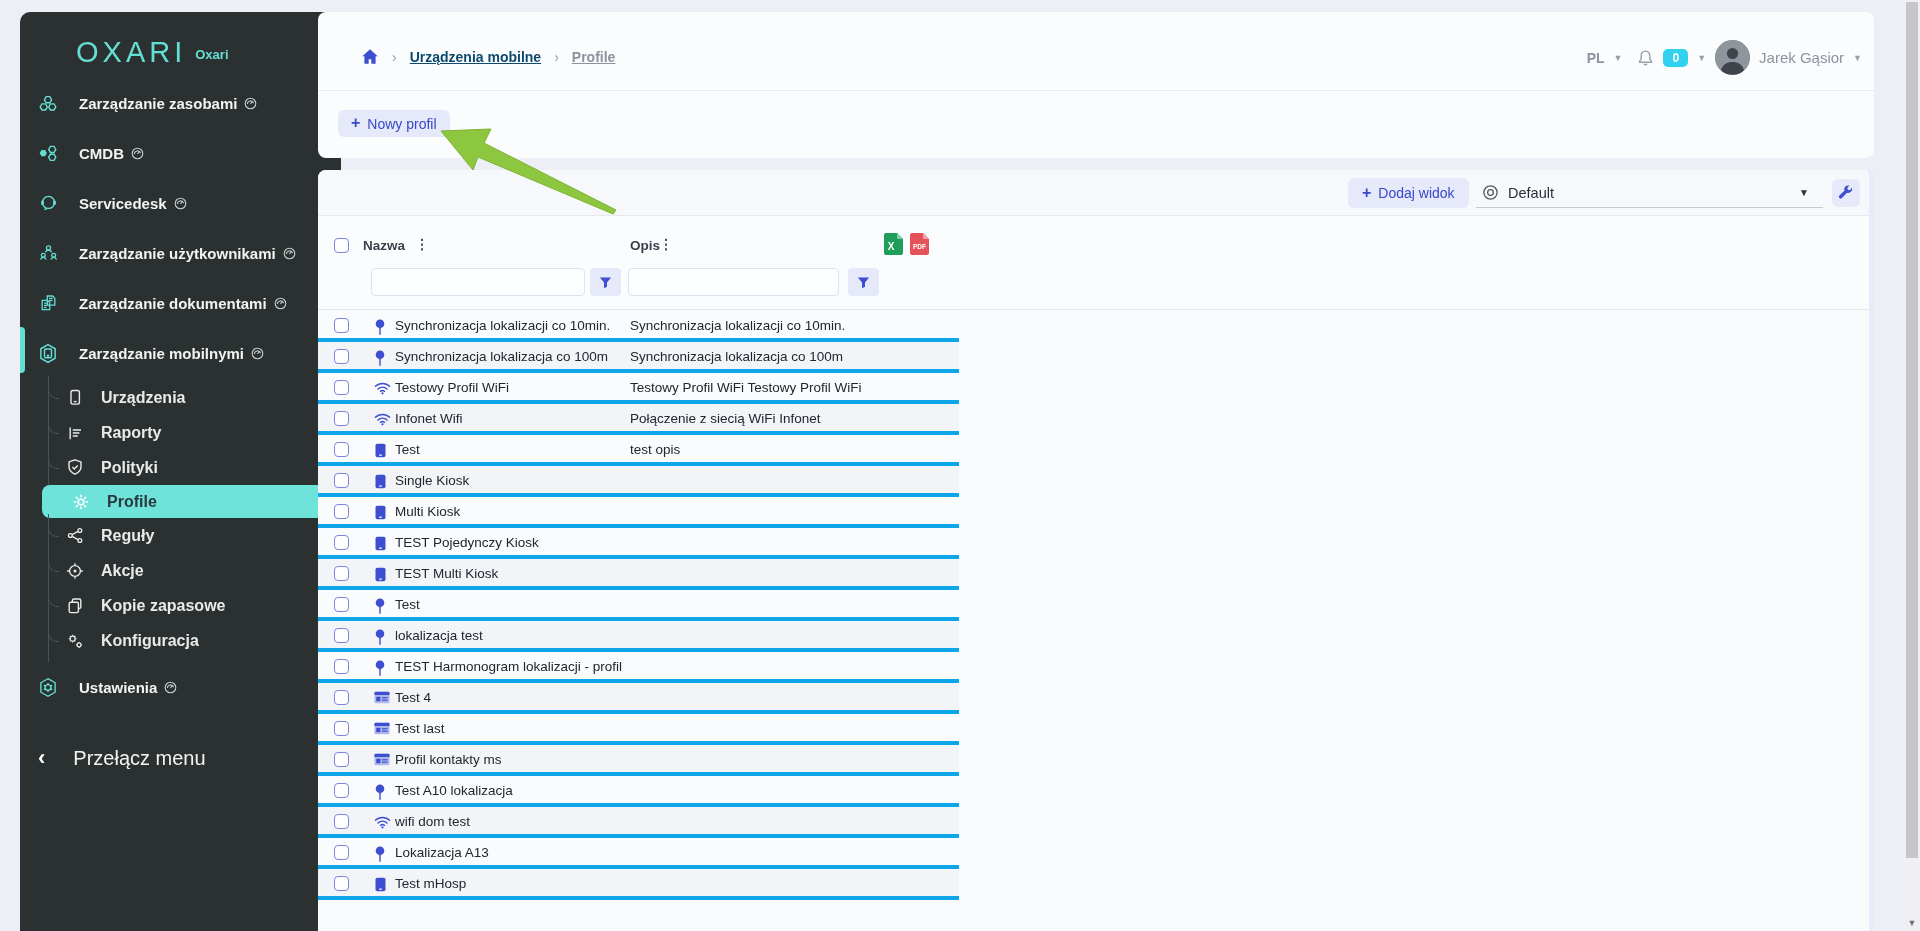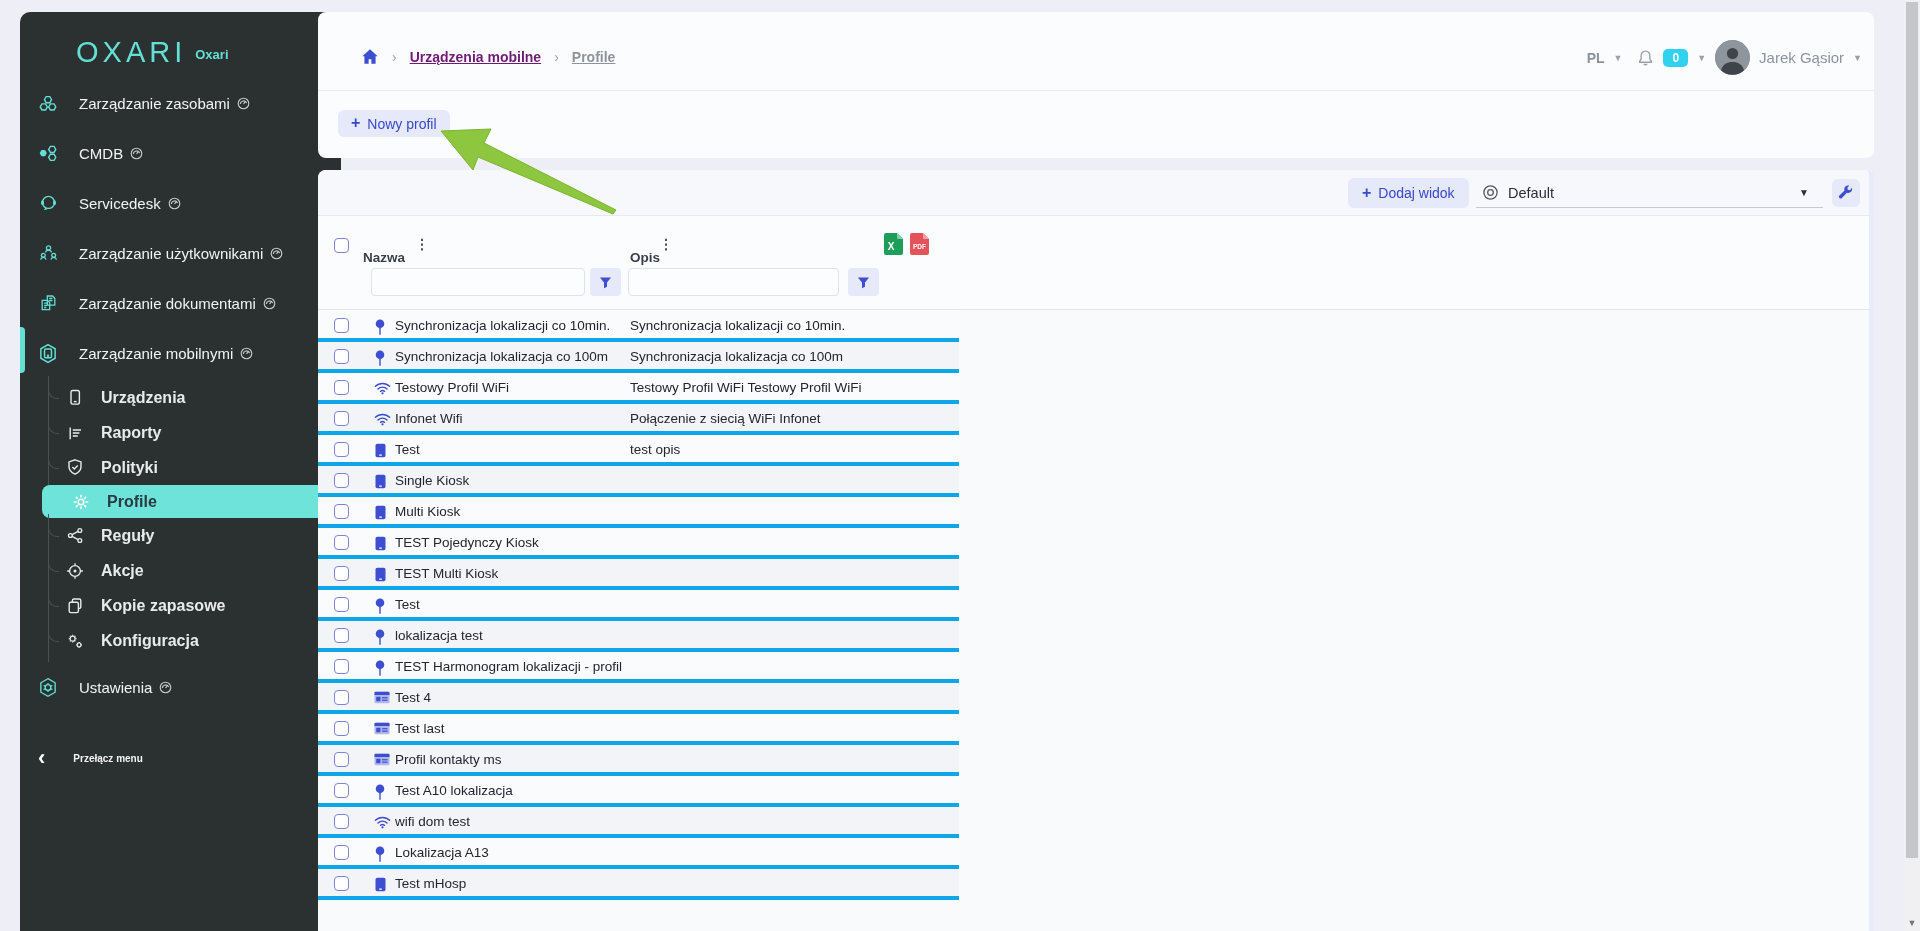--- a/index.html
+++ b/index.html
@@ -7,43 +7,43 @@
   body { background:#edeef6; font-family:"Liberation Sans", sans-serif; position:relative; }
 
   
   #sidebar { position:absolute; left:20px; top:12px; bottom:0; width:321px;
     background:#2b3131; border-radius:10px 10px 0 0; color:#f2f4f3; overflow:hidden; }
   #logo-row { height:66px; display:flex; align-items:center; padding:14px 0 0 56px; }
   #logo-main { color:#63dfd5; font-size:29px; letter-spacing:4px; font-weight:400; }
   #logo-sub { color:#63dfd5; font-size:13px; font-weight:700; margin-left:9px; margin-top:4px; }
   .nav-item { position:relative; height:50px; display:flex; align-items:center; padding-left:15px; cursor:pointer; }
   .nav-icon { width:26px; display:flex; justify-content:center; margin-right:18px; flex:0 0 26px; }
-  .nav-label { font-size:15px; font-weight:400; color:#f2f4f3; white-space:nowrap; }
+  .nav-label { font-size:15px; font-weight:700; color:#f2f4f3; white-space:nowrap; }
   .gauge { margin-left:7px; display:flex; }
   .chev { position:absolute; right:14px; color:#596262; font-size:12px; }
   .active-strip { position:absolute; left:0; top:315px; width:5px; height:46px; background:#63dfd5; border-radius:0 4px 4px 0; }
   #submenu { position:relative; margin-left:28px; border-left:1px solid #4a5252; padding:2px 0 4px 0; }
   .sub-item { position:relative; height:35px; display:flex; align-items:center; padding-left:16px; cursor:pointer; }
   .sub-item::before { content:""; position:absolute; left:-1px; top:-4px; width:10px; height:22px;
     border-left:1px solid #4a5252; border-bottom:1px solid #4a5252; border-bottom-left-radius:9px; }
   .sub-icon { width:20px; display:flex; justify-content:center; margin-right:16px; flex:0 0 20px; }
   .sub-label { font-size:16px; font-weight:700; color:#e9ebeb; white-space:nowrap; }
   .sub-item.active { background:#6ee3da; border-radius:8px; margin:0 10px 0 -7px; padding-left:29px; height:33px; }
   .sub-item.active::before { display:none; }
   .sub-item.active .sub-label { color:#2b3a40; }
   #collapse-row { display:flex; align-items:center; padding-left:18px; margin-top:26px; height:40px; cursor:pointer; }
   #collapse-row .arrow { color:#ffffff; font-size:22px; line-height:20px; margin-right:28px; font-weight:700; }
-  #collapse-row .lbl { font-size:10px; font-weight:700;text-align:right; }
+  #collapse-row .lbl { font-size:20px; font-weight:400;text-align:right; }
 
   
   #header-card { position:absolute; left:318px; top:12px; width:1556px; height:146px;
     background:#fbfcfe; border-radius:8px; }
   #breadcrumb { position:absolute; left:43px; top:36px; display:flex; align-items:center; gap:13px; }
   .bc-sep { color:#9aa0ab; font-size:14px; }
-  .bc-link { color:#701a75; font-size:14px; font-weight:600; text-decoration:underline; cursor:pointer; }
+  .bc-link { color:#0c4a6e; font-size:14px; font-weight:600; text-decoration:underline; cursor:pointer; }
   .bc-current { color:#8d929c; font-size:14px; font-weight:600; text-decoration:underline; }
   #user-cluster { position:absolute; right:12px; top:28px; display:flex; align-items:center; gap:9px; }
   #lang { color:#8d939e; font-size:14px; font-weight:600; cursor:pointer; }
   .caret { color:#9aa0ab; font-size:9px; cursor:pointer; }
   #notif-badge { background:#31d2ef; color:#fff; font-size:12px; font-weight:700;
     border-radius:5px; padding:2px 9px; cursor:pointer; }
   #avatar { width:35px; height:35px; border-radius:50%; background:#8f959c; overflow:hidden; position:relative; cursor:pointer; }
   #user-name { color:#8d939e; font-size:15px; cursor:pointer; }
   #hdr-divider { position:absolute; left:0; right:0; top:78px; border-top:1px solid #e9eaf1; }
   #new-profile-btn { position:absolute; left:20px; top:98px; height:27px; display:flex; align-items:center;
@@ -67,21 +67,21 @@
   #view-select .eye { margin:0 9px 0 6px; display:flex; }
   #view-select .val { color:#2a2e38; font-size:14.5px; }
   #view-select .sel-caret { position:absolute; right:14px; color:#2b2e36; font-size:10px; }
   #wrench-btn { position:absolute; left:1514px; top:9px; width:28px; height:28px; background:#e5e9fa;
     border:none; border-radius:6px; display:flex; align-items:center; justify-content:center; cursor:pointer; }
 
   #thead { position:relative; height:94px; background:#fbfcfe; border-bottom:1px solid #e5e6ed; }
   .checkbox { display:inline-block; width:15px; height:15px; border:1.6px solid #7b84de;
     border-radius:4px; background:#fff; cursor:pointer; }
   #thead .checkbox { position:absolute; left:16px; top:22px; }
-  .col-title { position:absolute; top:34px; color:#3a3f4a; font-size:13.5px; font-weight:600; }
+  .col-title { position:absolute; top:22px; color:#3a3f4a; font-size:13.5px; font-weight:600; }
   #col-nazwa { left:45px; } #col-opis { left:312px; }
   .col-menu { position:absolute; top:20px; color:#4a4f58; font-size:14px; font-weight:700; cursor:pointer; letter-spacing:0; }
   #menu-nazwa { left:97px; } #menu-opis { left:341px; }
   .export-icon { position:absolute; top:17px; cursor:pointer; }
   #exp-excel { left:566px; } #exp-pdf { left:592px; }
   .filter-input { position:absolute; top:52px; height:28px; border:1px solid #dfe2ee; background:#fcfdff;
     border-radius:4px; font-family:inherit; font-size:13px; padding:0 8px; color:#22262e; }
   #filter-nazwa { left:53px; width:214px; } #filter-opis { left:310px; width:211px; }
   .funnel-btn { position:absolute; top:52px; width:31px; height:28px; background:#e5e9fa; border:none;
     border-radius:4px; display:flex; align-items:center; justify-content:center; cursor:pointer; }

